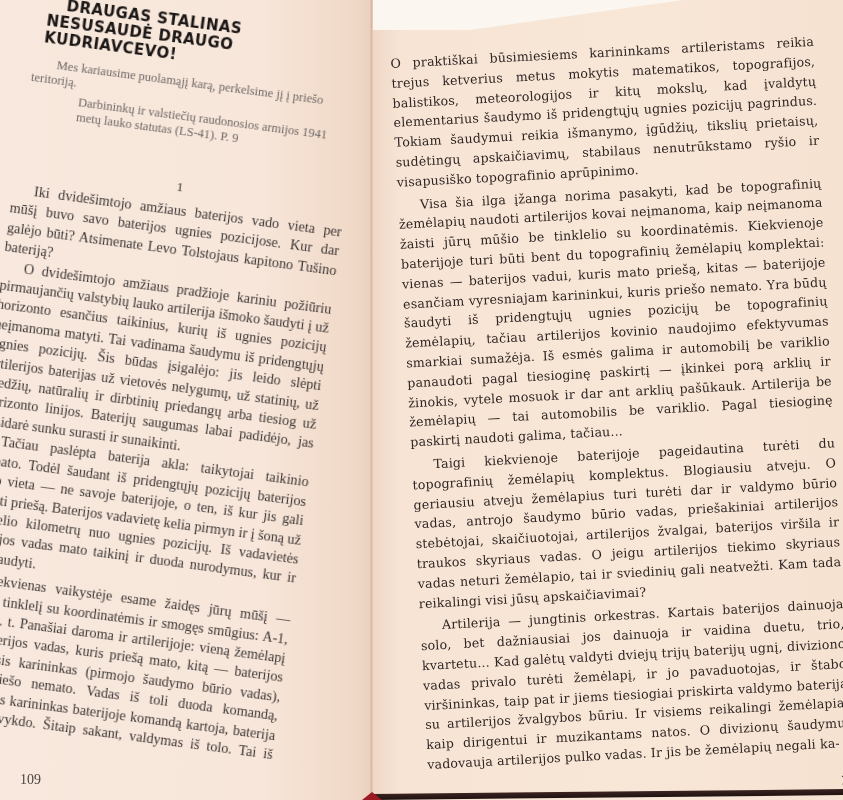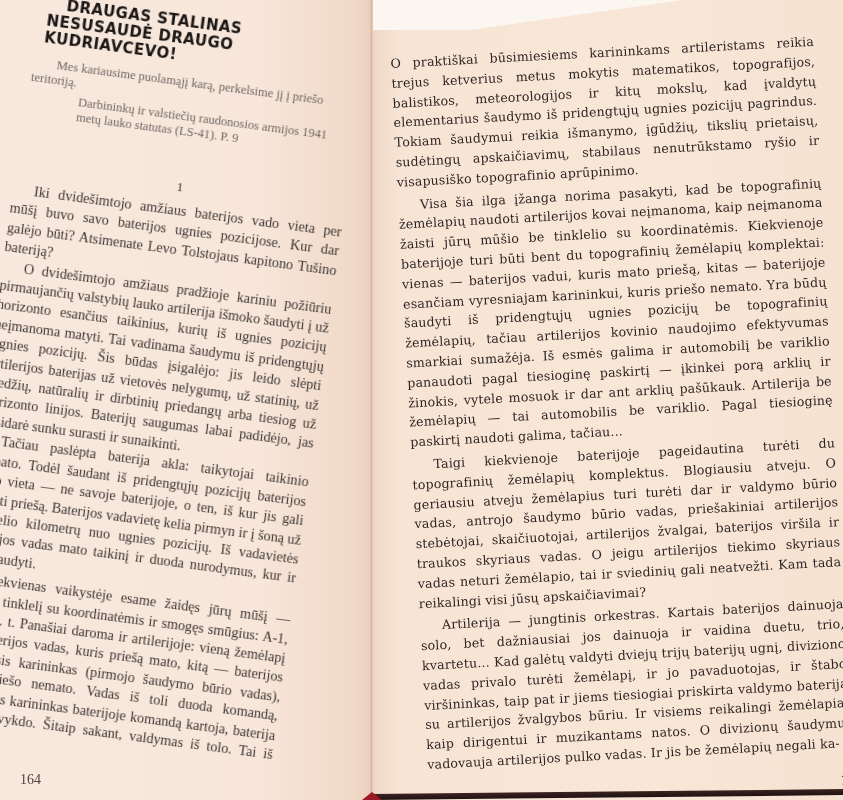--- a/index.html
+++ b/index.html
@@ -196,21 +196,21 @@
         <p class="source">Darbininkų ir valstiečių raudonosios armijos 1941 metų lauko statutas (LS-41). P. 9</p>
       </div>
       <div class="chapter-number">1</div>
       <div class="left-body">
         <p>Iki dvidešimtojo amžiaus baterijos vado vieta per mūšį buvo savo baterijos ugnies pozicijose. Kur dar galėjo būti? Atsimenate Levo Tolstojaus kapitono Tušino bateriją?</p>
         <p>O dvidešimtojo amžiaus pradžioje kariniu požiūriu pirmaujančių valstybių lauko artilerija išmoko šaudyti į už horizonto esančius taikinius, kurių iš ugnies pozicijų neįmanoma matyti. Tai vadinama šaudymu iš pridengtųjų ugnies pozicijų. Šis būdas įsigalėjo: jis leido slėpti artilerijos baterijas už vietovės nelygumų, už statinių, už medžių, natūralių ir dirbtinių priedangų arba tiesiog už horizonto linijos. Baterijų saugumas labai padidėjo, jas pasidarė sunku surasti ir sunaikinti.</p>
         <p>Tačiau paslėpta baterija akla: taikytojai taikinio nemato. Todėl šaudant iš pridengtųjų pozicijų baterijos vado vieta — ne savoje baterijoje, o ten, iš kur jis gali matyti priešą. Baterijos vadavietę kelia pirmyn ir į šoną už daugelio kilometrų nuo ugnies pozicijų. Iš vadavietės baterijos vadas mato taikinį ir duoda nurodymus, kur ir kaip šaudyti.</p>
         <p class="gap">Kiekvienas vaikystėje esame žaidęs jūrų mūšį — braižęs tinklelį su koordinatėmis ir smogęs smūgius: A-1, B-2 ir t. t. Panašiai daroma ir artilerijoje: vieną žemėlapį turi baterijos vadas, kuris priešą mato, kitą — baterijos vyresnysis karininkas (pirmojo šaudymo būrio vadas), kuris priešo nemato. Vadas iš toli duoda komandą, vyresnysis karininkas baterijoje komandą kartoja, baterija įsakymą vykdo. Šitaip sakant, valdymas iš tolo. Tai iš principo</p>
       </div>
     </div>
-    <div class="page-number-left">164</div>
+    <div class="page-number-left">109</div>
   </div>
 
   <div class="page page-right">
     <div class="right-content">
       <div class="right-body">
         <p class="first">O praktiškai būsimiesiems karininkams artileristams reikia trejus ketverius metus mokytis matematikos, topografijos, balistikos, meteorologijos ir kitų mokslų, kad įvaldytų elementarius šaudymo iš pridengtųjų ugnies pozicijų pagrindus. Tokiam šaudymui reikia išmanymo, įgūdžių, tikslių prietaisų, sudėtingų apskaičiavimų, stabilaus nenutrūkstamo ryšio ir visapusiško topografinio aprūpinimo.</p>
         <p>Visa šia ilga įžanga norima pasakyti, kad be topografinių žemėlapių naudoti artilerijos kovai neįmanoma, kaip neįmanoma žaisti jūrų mūšio be tinklelio su koordinatėmis. Kiekvienoje baterijoje turi būti bent du topografinių žemėlapių komplektai: vienas — baterijos vadui, kuris mato priešą, kitas — baterijoje esančiam vyresniajam karininkui, kuris priešo nemato. Yra būdų šaudyti iš pridengtųjų ugnies pozicijų be topografinių žemėlapių, tačiau artilerijos kovinio naudojimo efektyvumas smarkiai sumažėja. Iš esmės galima ir automobilį be variklio panaudoti pagal tiesioginę paskirtį — įkinkei porą arklių ir žinokis, vytele mosuok ir dar ant arklių pašūkauk. Artilerija be žemėlapių — tai automobilis be variklio. Pagal tiesioginę paskirtį naudoti galima, tačiau...</p>
         <p>Taigi kiekvienoje baterijoje pageidautina turėti du topografinių žemėlapių komplektus. Blogiausiu atveju. O geriausiu atveju žemėlapius turi turėti dar ir valdymo būrio vadas, antrojo šaudymo būrio vadas, priešakiniai artilerijos stebėtojai, skaičiuotojai, artilerijos žvalgai, baterijos viršila ir traukos skyriaus vadas. O jeigu artilerijos tiekimo skyriaus vadas neturi žemėlapio, tai ir sviedinių gali neatvežti. Kam tada reikalingi visi jūsų apskaičiavimai?</p>
         <p>Artilerija — jungtinis orkestras. Kartais baterijos dainuoja solo, bet dažniausiai jos dainuoja ir vaidina duetu, trio, kvartetu... Kad galėtų valdyti dviejų trijų baterijų ugnį, diviziono vadas privalo turėti žemėlapį, ir jo pavaduotojas, ir štabo viršininkas, taip pat ir jiems tiesiogiai priskirta valdymo baterija su artilerijos žvalgybos būriu. Ir visiems reikalingi žemėlapiai kaip dirigentui ir muzikantams natos. O divizionų šaudymui vadovauja artilerijos pulko vadas. Ir jis be žemėlapių negali ka-</p>
       </div>

